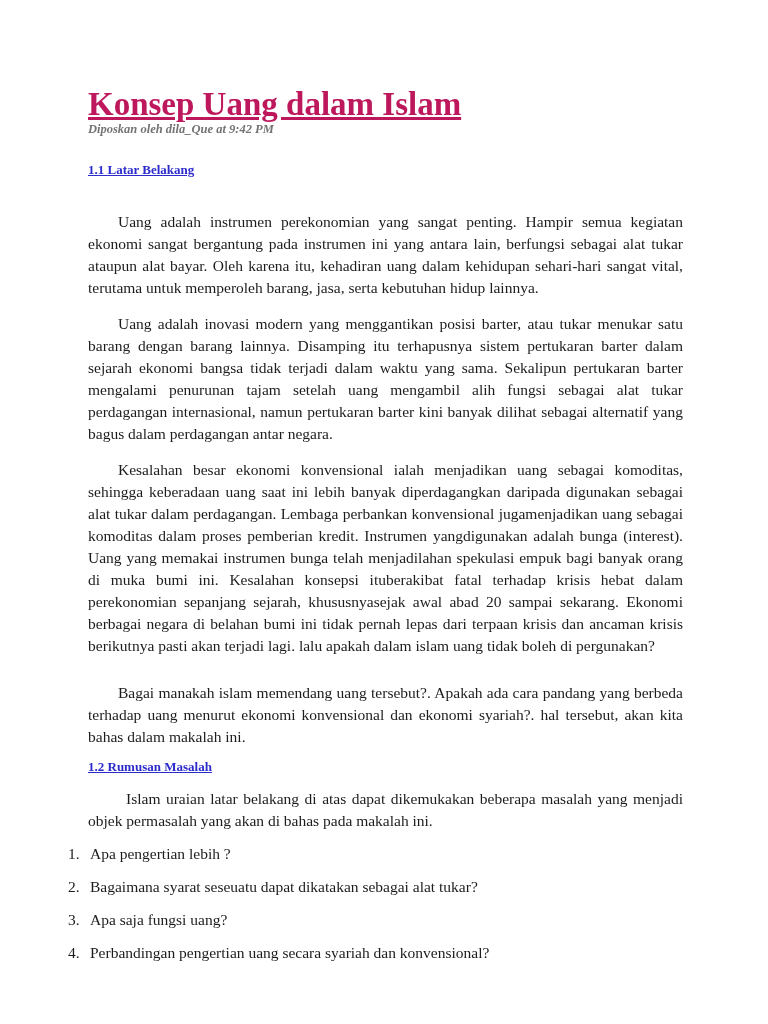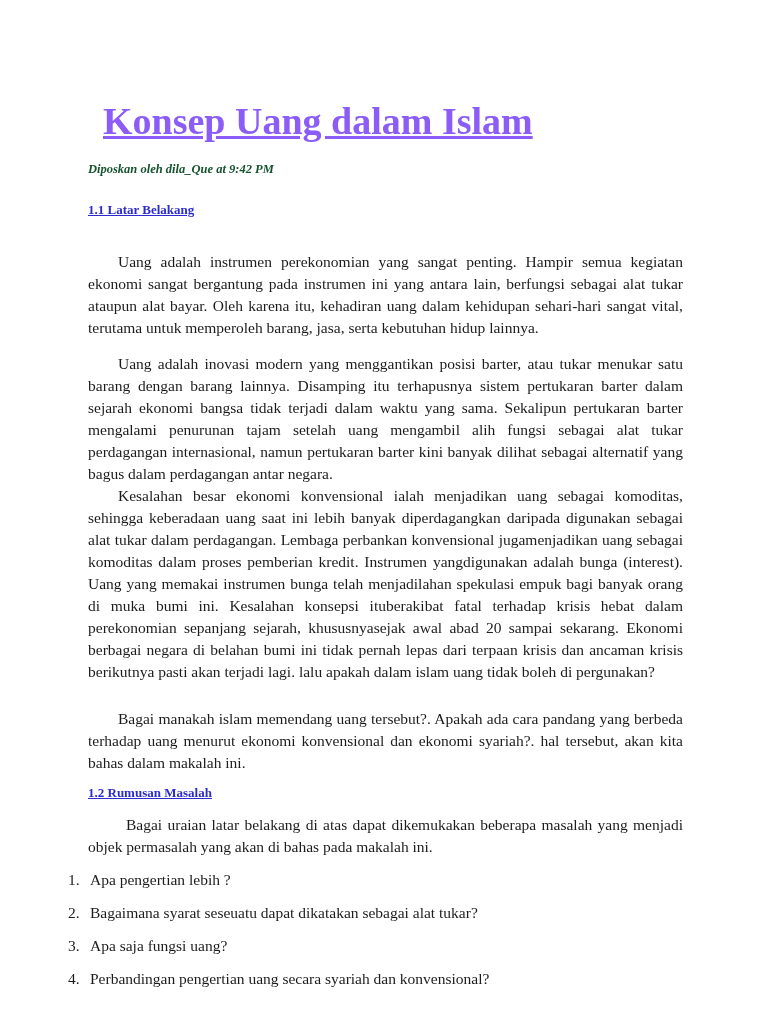--- a/index.html
+++ b/index.html
@@ -17,34 +17,34 @@
     width: 768px;
     height: 1024px;
     background: #ffffff;
     font-family: "Liberation Serif", serif;
     color: #1a1a1a;
     box-sizing: border-box;
     padding: 86px 85px 0 88px;
   }
   .post-title {
     display: inline-block;
-    font-size: 38px;
+    font-size: 33px;
     font-weight: bold;
     line-height: 1.08;
-    color: #8b5cf6;
+    color: #be185d;
     text-decoration: underline;
     cursor: pointer;
-    margin: 15px;
+    margin: 0;
   }
   .byline {
     font-size: 12.5px;
     font-weight: bold;
     font-style: italic;
-    color: #14532d;
-    margin-top: 6px;
+    color: #737373;
+    margin-top: 0;
     line-height: 1.1;
   }
   .chapter {
     text-align: center;
     margin-top: 11px;
   }
   .chapter-link {
     display: inline-block;
     font-size: 15px;
     color: #2b2bcc;
@@ -72,21 +72,21 @@
     width: 595px;
     font-size: 15.5px;
     line-height: 22px;
     text-align: justify;
     text-indent: 30px;
     margin: 0;
     color: #1c1c1c;
   }
   p.body.p1 { margin-top: 33px; }
   p.body.p2 { margin-top: 14px; }
-  p.body.p3 { }
+  p.body.p3 { margin-top: 14px; }
   p.body.p4 { margin-top: 25px; }
   p.body.intro { margin-top: 13px; text-indent: 38px; }
   .numbered-list { margin-top: 10px; }
   .list-row {
     display: flex;
     margin-left: -20px;
     margin-top: 11px;
     font-size: 15.5px;
     line-height: 22px;
     color: #1c1c1c;
@@ -117,21 +117,21 @@
     <p class="body p2">Uang adalah inovasi modern yang menggantikan posisi barter, atau tukar menukar satu barang dengan barang lainnya. Disamping itu terhapusnya sistem pertukaran barter dalam sejarah ekonomi bangsa tidak terjadi dalam waktu yang sama. Sekalipun pertukaran barter mengalami penurunan tajam setelah uang mengambil alih fungsi sebagai alat tukar perdagangan internasional, namun pertukaran barter kini banyak dilihat sebagai alternatif yang bagus dalam perdagangan antar negara.</p>
 
     <p class="body p3">Kesalahan besar ekonomi konvensional ialah menjadikan uang sebagai komoditas, sehingga keberadaan uang saat ini lebih banyak diperdagangkan daripada digunakan sebagai alat tukar dalam perdagangan. Lembaga perbankan konvensional jugamenjadikan uang sebagai komoditas dalam proses pemberian kredit. Instrumen yangdigunakan adalah bunga (interest). Uang yang memakai instrumen bunga telah menjadilahan spekulasi empuk bagi banyak orang di muka bumi ini. Kesalahan konsepsi ituberakibat fatal terhadap krisis hebat dalam perekonomian sepanjang sejarah, khususnyasejak awal abad 20 sampai sekarang. Ekonomi berbagai negara di belahan bumi ini tidak pernah lepas dari terpaan krisis dan ancaman krisis berikutnya pasti akan terjadi lagi. lalu apakah dalam islam uang tidak boleh di pergunakan?</p>
 
     <p class="body p4">Bagai manakah islam memendang uang tersebut?. Apakah ada cara pandang yang berbeda terhadap uang menurut ekonomi konvensional dan ekonomi syariah?. hal tersebut, akan kita bahas dalam makalah ini.</p>
   </div>
 
   <div>
     <a class="sec-heading second">1.2 Rumusan Masalah</a>
 
-    <p class="body intro">Bagai uraian latar belakang di atas dapat dikemukakan beberapa masalah yang menjadi objek permasalah yang akan di bahas pada makalah ini.</p>
+    <p class="body intro">Islam uraian latar belakang di atas dapat dikemukakan beberapa masalah yang menjadi objek permasalah yang akan di bahas pada makalah ini.</p>
 
     <div class="numbered-list">
       <div class="list-row">
         <span class="num">1.</span>
         <span class="item-text">Apa pengertian lebih ?</span>
       </div>
       <div class="list-row">
         <span class="num">2.</span>
         <span class="item-text">Bagaimana syarat seseuatu dapat dikatakan sebagai alat tukar?</span>
       </div>

